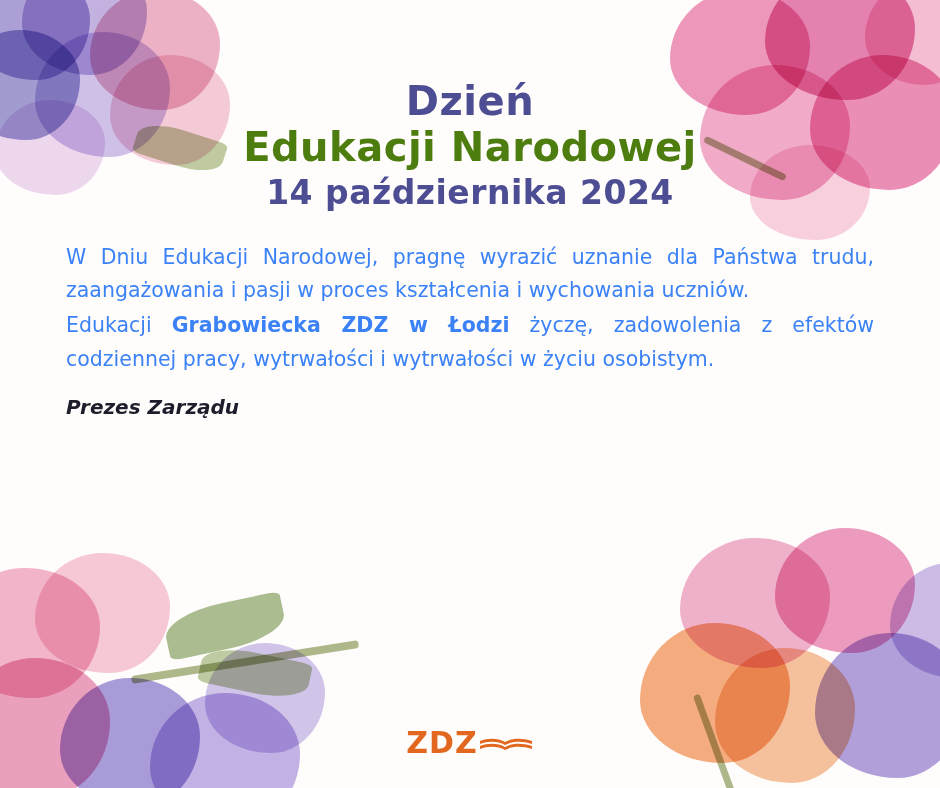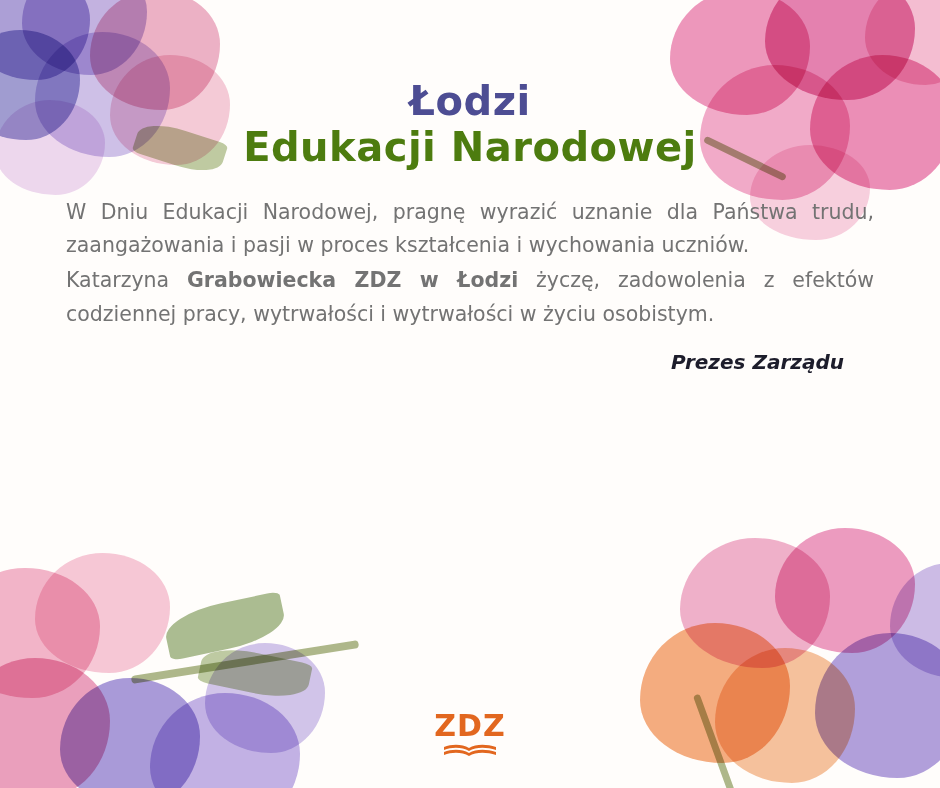--- a/index.html
+++ b/index.html
@@ -72,33 +72,33 @@
   }
   .title-date {
     font-size: 33px;
     line-height: 1.3;
     color: #4d4d93;
     margin-top: 2px;
   }
 
   .body-text {
     margin-top: 26px;
-    color: #737373;
+    color: #3b82f6;
     font-size: 20.5px;
     line-height: 1.62;
     text-align: justify;
     text-justify: inter-word;
     font-family: "DejaVu Sans", sans-serif;
   }
   .body-text p { margin: 0 0 2px 0; }
   .body-text b { font-weight: bold; }
 
   .signature {
     margin-top: 16px;
-    text-align: right;
+    text-align: left;
     padding-right: 30px;
     color: #1d1d2b;
     font-weight: bold;
     font-style: italic;
     font-size: 20px;
     line-height: 1.55;
   }
 
   
   .footer {
@@ -107,21 +107,21 @@
     left: 0;
     right: 0;
     display: flex;
     justify-content: center;
     align-items: center;
     gap: 14px;
     z-index: 6;
   }
   .logo-mark {
     display: flex;
-    flex-direction: column;
+    flex-direction: row;
     align-items: center;
     line-height: 1;
   }
   .logo-zdz {
     color: #e2671f;
     font-weight: bold;
     font-size: 30px;
     letter-spacing: 1px;
     font-family: "DejaVu Sans", sans-serif;
   }
@@ -183,27 +183,28 @@
     <div class="petal" style="left:60px; top:10px; width:150px; height:130px; background:#eda4c4;"></div>
     <div class="petal" style="left:155px; top:0px; width:140px; height:125px; background:#e98bb8;"></div>
     <div class="petal" style="left:195px; top:105px; width:150px; height:145px; background:#a38fd9;"></div>
     <div class="petal" style="left:270px; top:35px; width:120px; height:115px; background:#c3b2e6;"></div>
     <div class="stem" style="left:40px; top:215px; width:110px; height:7px; transform:rotate(70deg);"></div>
   </div>
 
   <div class="content">
 
     <div class="title-block">
-      <div class="title-line1">Łodzi</div>
+      <div class="title-line1">Dzień</div>
       <div class="title-line2">Edukacji Narodowej</div>
+      <div class="title-date">14 października 2024</div>
     </div>
 
     <div class="body-text">
       <p>W Dniu Edukacji Narodowej, pragnę wyrazić uznanie dla Państwa trudu, zaangażowania i pasji w proces kształcenia i wychowania uczniów.</p>
-      <p><span>Katarzyna </span><b>Grabowiecka ZDZ w Łodzi</b><span> życzę, zadowolenia z efektów codziennej pracy, wytrwałości i wytrwałości w życiu osobistym.</span></p>
+      <p><span>Edukacji </span><b>Grabowiecka ZDZ w Łodzi</b><span> życzę, zadowolenia z efektów codziennej pracy, wytrwałości i wytrwałości w życiu osobistym.</span></p>
     </div>
 
     <div class="signature">
       <div>Prezes Zarządu</div>
     </div>
 
   </div>
 
   <div class="footer">
     <div class="logo-mark">

